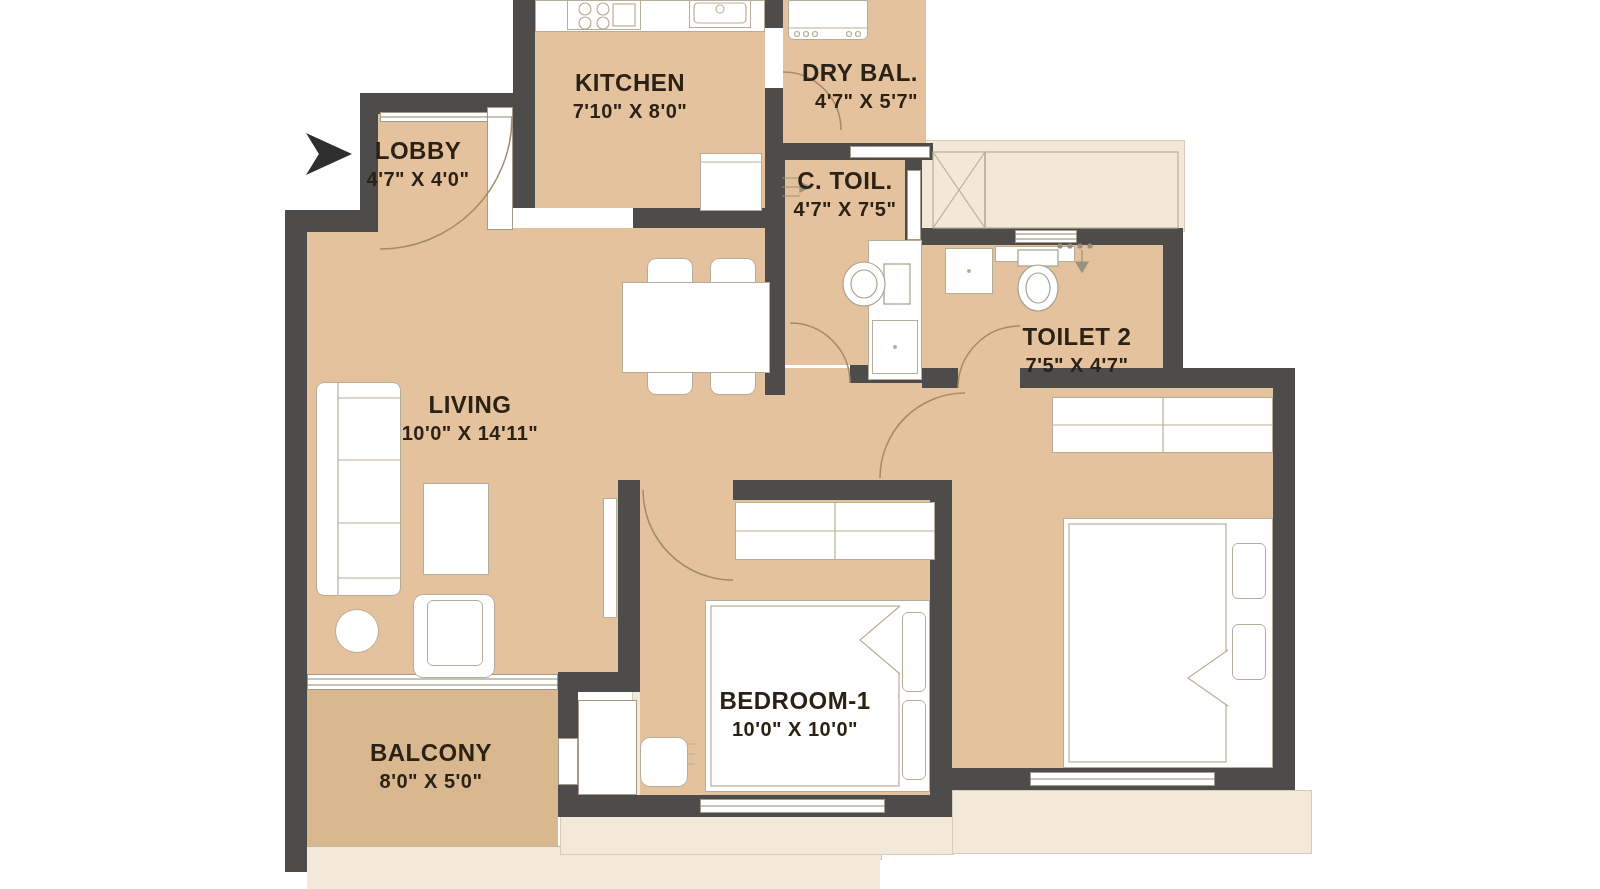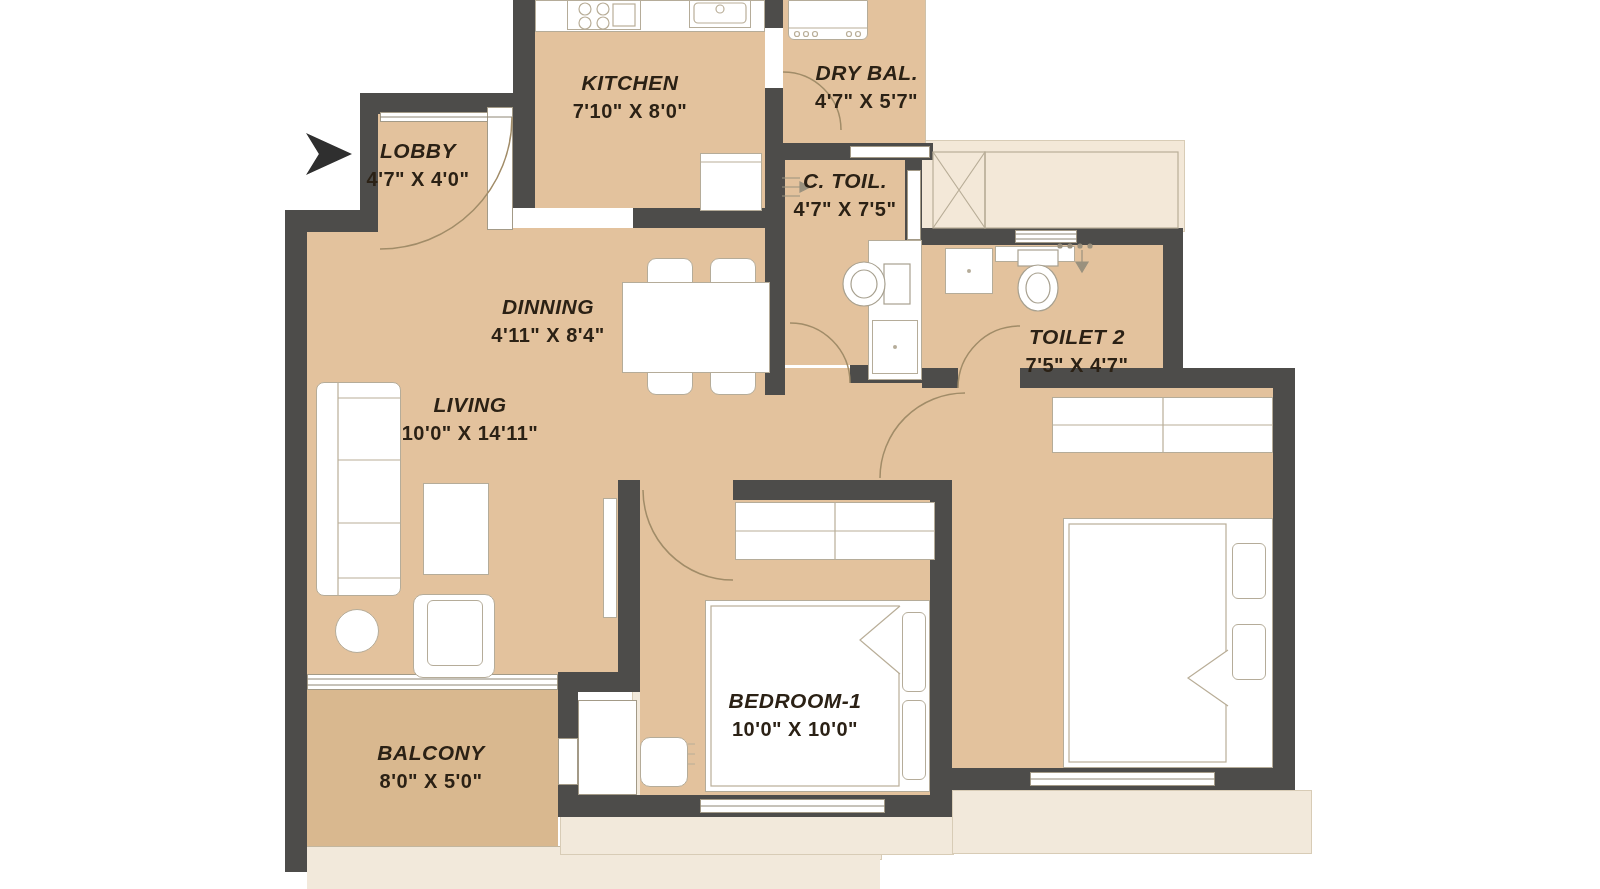--- a/index.html
+++ b/index.html
@@ -8,21 +8,21 @@
   .cream{position:absolute;background:#f2e9db;}
   .frame{position:absolute;border:1px solid #d3c6ae;background:transparent;}
   .tan{position:absolute;background:#e3c29d;}
   .tan2{position:absolute;background:#d9b88f;}
   .w{position:absolute;background:#4d4c4a;}
   .win{position:absolute;background:#ffffff;border:1px solid #a39a87;box-sizing:border-box;}
   .fur{position:absolute;background:#ffffff;border:1px solid #b5ac99;box-sizing:border-box;}
   .dot{position:absolute;width:4px;height:4px;background:#b5ac99;border-radius:50%;}
   svg.ov{position:absolute;left:0;top:0;pointer-events:none;}
   .lbl{position:absolute;text-align:center;color:#2b2115;z-index:30;}
-  .rname{font-size:21px;font-weight:700;line-height:29px;letter-spacing:.5px;white-space:nowrap;font-style:italic;}
+  .rname{font-size:24px;font-weight:700;line-height:29px;letter-spacing:.5px;white-space:nowrap;}
   .rdims{font-size:20px;font-weight:700;line-height:29px;letter-spacing:.5px;white-space:nowrap;}
   .arrow{position:absolute;background:#2f2f2f;
          clip-path:polygon(0% 0%,100% 50%,0% 100%,28% 50%);}
 </style>
 </head>
 <body>
 
 <div id="plan">
 
   <div class="cream" style="left:632px;top:678px;width:248px;height:180px;border:1px solid #d8ccb6;"></div>
@@ -196,24 +196,20 @@
     <div class="rdims">4'7" X 5'7"</div>
   </div>
   <div class="lbl" style="left:338px;top:136px;width:160px;">
     <div class="rname">LOBBY</div>
     <div class="rdims">4'7" X 4'0"</div>
   </div>
   <div class="lbl" style="left:765px;top:166px;width:160px;">
     <div class="rname">C. TOIL.</div>
     <div class="rdims">4'7" X 7'5"</div>
   </div>
-  <div class="lbl" style="left:468px;top:292px;width:160px;">
-    <div class="rname">DINNING</div>
-    <div class="rdims">4'11" X 8'4"</div>
-  </div>
   <div class="lbl" style="left:997px;top:322px;width:160px;">
     <div class="rname">TOILET 2</div>
     <div class="rdims">7'5" X 4'7"</div>
   </div>
   <div class="lbl" style="left:380px;top:390px;width:180px;">
     <div class="rname">LIVING</div>
     <div class="rdims">10'0" X 14'11"</div>
   </div>
   <div class="lbl" style="left:705px;top:646px;width:180px;margin-top:40px;">
     <div class="rname">BEDROOM-1</div>

